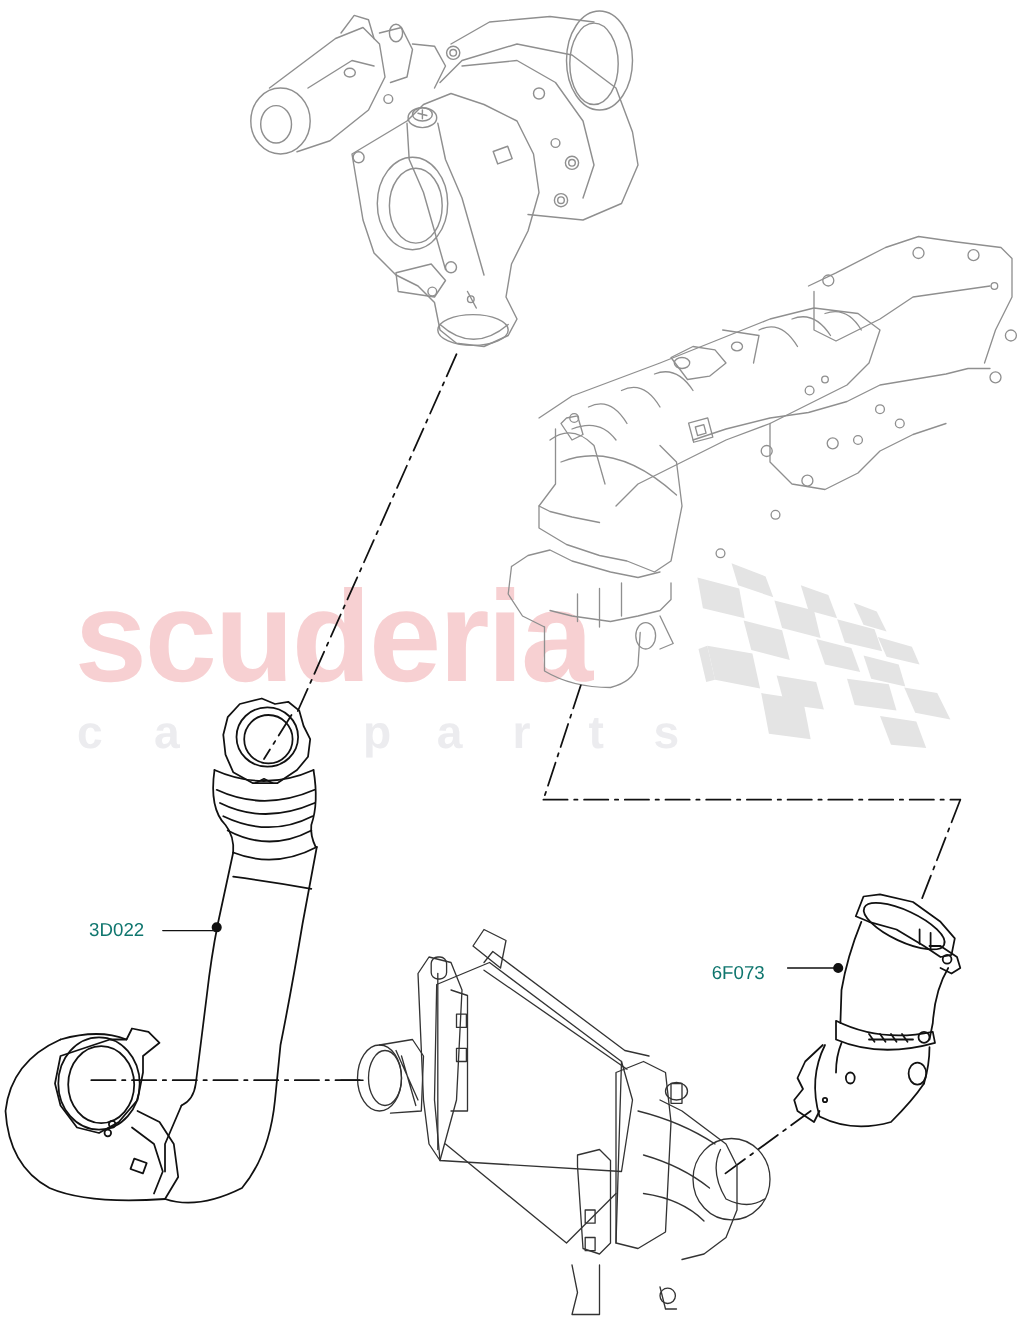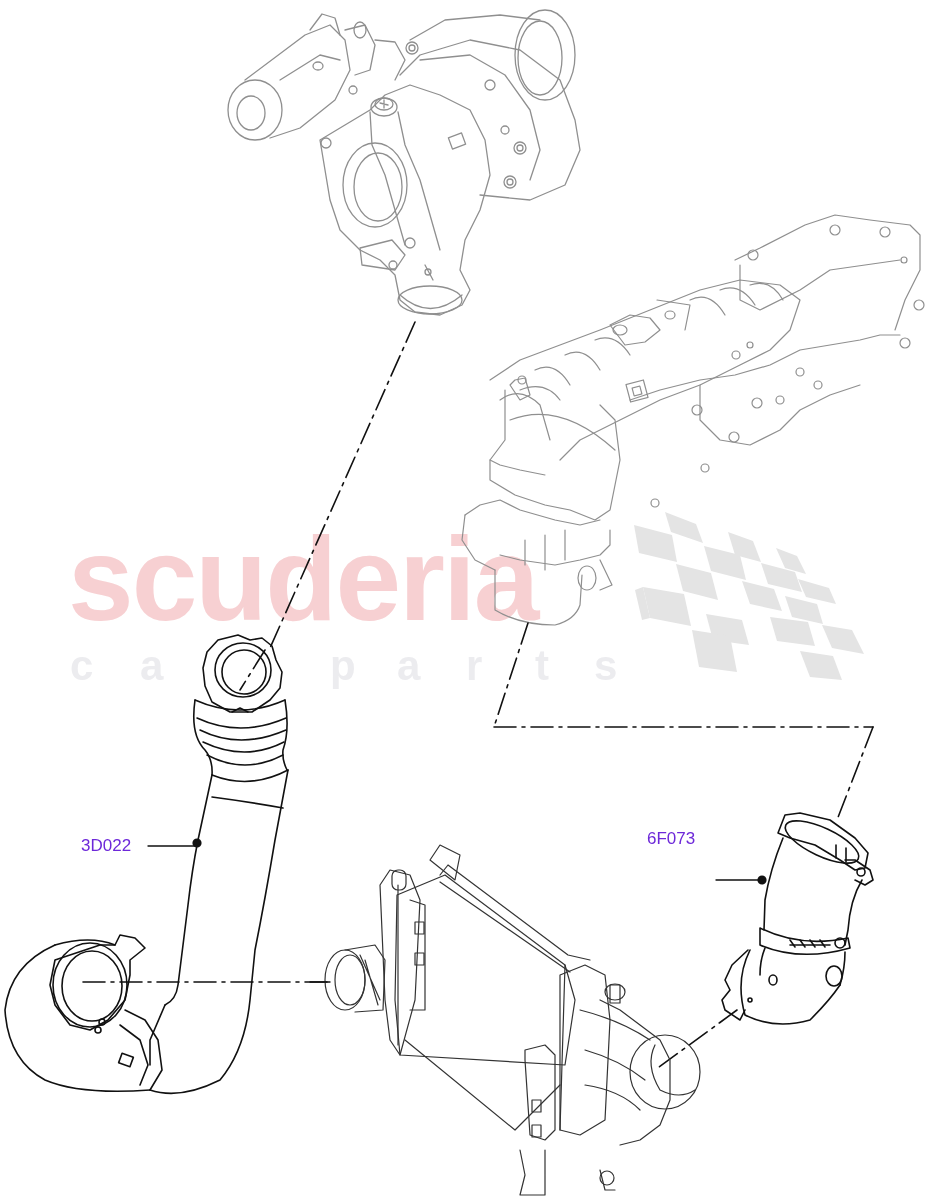--- a/index.html
+++ b/index.html
@@ -10,21 +10,21 @@
       font-family: "Liberation Sans", sans-serif; font-weight: bold;
       font-size: 118px; letter-spacing: -2px; line-height: 1;
       color: #f7d0d2; white-space: nowrap;
     }
     .wm-sub {
       position: absolute; top: 645px; font-family: "Liberation Sans", sans-serif;
       font-weight: bold; font-size: 42px; line-height: 1; color: #ececef;
     }
     .callout {
       position: absolute; font-family: "Liberation Sans", sans-serif;
-      font-size: 17px; line-height: 1; color: #6d28d9; cursor: pointer;
+      font-size: 17px; line-height: 1; color: #0f766e; cursor: pointer;
     }
     svg { position: absolute; left: 0; top: 0; }
   </style>
 </head>
 <body>
 
 <div class="canvas">
 
   <svg width="935" height="1200">
     <g fill="#e4e4e4">
@@ -269,15 +269,15 @@
       <ellipse cx="773" cy="980" rx="4" ry="5"></ellipse>
       <ellipse cx="834" cy="976" rx="8" ry="10"></ellipse>
       <circle cx="750" cy="1000" r="2"></circle>
 
       <line x1="716" y1="880" x2="760" y2="880" stroke-width="1.3"></line>
       <circle cx="762" cy="880" r="3.8" fill="#111"></circle>
     </g>
   </svg>
 
   <div class="callout" style="left:81px; top:837px;">3D022</div>
-  <div class="callout" style="left:647px; top:830px;">6F073</div>
+  <div class="callout" style="left:647px; top:876px;">6F073</div>
 
 </div>
 
 </body></html>

